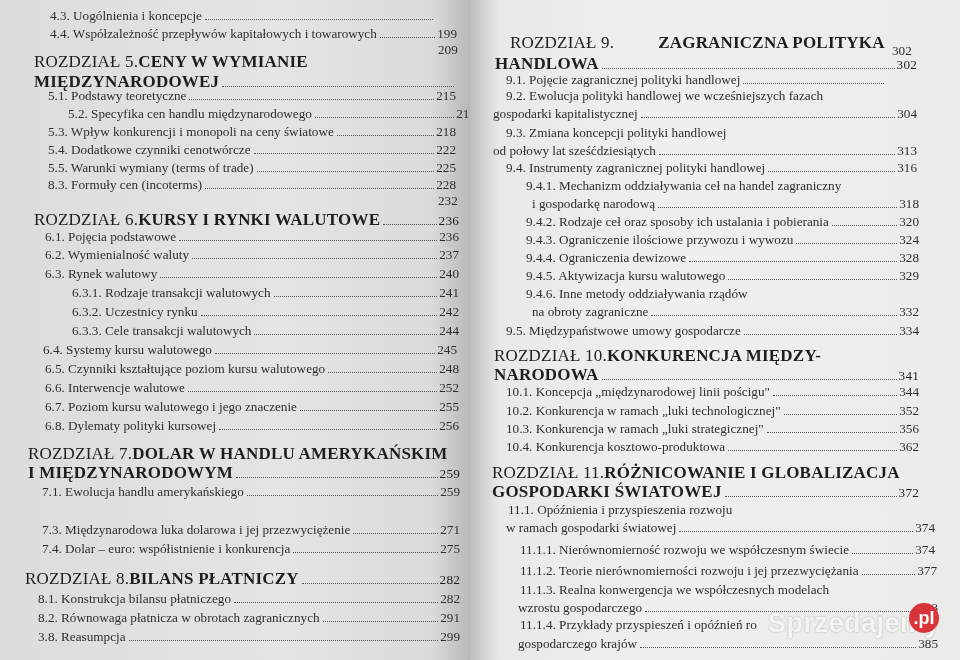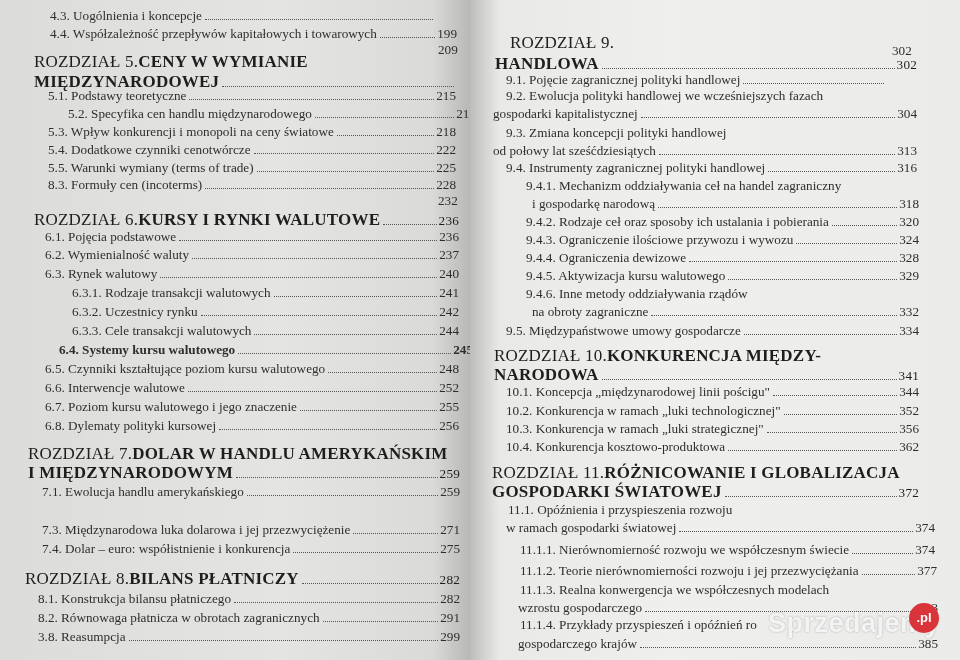--- a/index.html
+++ b/index.html
@@ -36,21 +36,21 @@
   .chapter .title { font-weight: bold; }
   .chapter .pg { font-size: 13.2px; }
   .watermark {
     position: absolute; left: 768px; top: 608px; font-family: "Liberation Sans", sans-serif;
     font-weight: bold; font-size: 27px; color: rgba(255,255,255,0.85);
     text-shadow: 0 0 2px rgba(120,120,120,0.6); letter-spacing: 0.5px;
   }
   .wm-badge {
     position: absolute; left: 909px; top: 603px; width: 30px; height: 30px; border-radius: 50%;
     background: #d8343a; color: #fff; font-family: "Liberation Sans", sans-serif; font-weight: bold;
-    font-size: 13px; line-height: 30px; text-align: center;
+    font-size: 18px; line-height: 30px; text-align: center;
   }
 </style>
 </head>
 <body>
 
 <div class="page page-left">
 
   <div class="toc-line" style="left:50px;top:8px;width:385px;">
     <span class="label">4.3. Uogólnienia i koncepcje</span>
       <span class="dots"></span>
@@ -137,21 +137,21 @@
   <div class="toc-line" style="left:72px;top:304px;width:387px;">
       <span class="label">6.3.2. Uczestnicy rynku</span>
       <span class="dots"></span>
       <span class="pg">242</span>
     </div>
   <div class="toc-line" style="left:72px;top:323px;width:387px;">
       <span class="label">6.3.3. Cele transakcji walutowych</span>
       <span class="dots"></span>
       <span class="pg">244</span>
     </div>
-  <div class="toc-line" style="left:59px;top:342px;width:414px;font-weight:bold;">
+  <div class="toc-line" style="left:43px;top:342px;width:414px;">
       <span class="label">6.4. Systemy kursu walutowego</span>
       <span class="dots"></span>
       <span class="pg">245</span>
     </div>
   <div class="toc-line" style="left:45px;top:361px;width:414px;">
       <span class="label">6.5. Czynniki kształtujące poziom kursu walutowego</span>
       <span class="dots"></span>
       <span class="pg">248</span>
     </div>
   <div class="toc-line" style="left:45px;top:380px;width:414px;">
@@ -215,20 +215,21 @@
       <span class="label">3.8. Reasumpcja</span>
       <span class="dots"></span>
       <span class="pg">299</span>
     </div>
 </div>
 
 <div class="page page-right">
 
   <div class="toc-line chapter nodots" style="left:40px;top:33px;gap:44px;">
     <span class="prefix">ROZDZIAŁ 9. </span>
+      <span class="title">ZAGRANICZNA POLITYKA</span>
   </div>
   <div class="toc-line nodots" style="left:422px;top:43px;">
       <span class="pg">302</span>
     </div>
   <div class="toc-line chapter" style="left:25px;top:54px;width:422px;">
     <span class="title">HANDLOWA</span>
       <span class="dots"></span>
       <span class="pg">302</span>
   </div>
   <div class="toc-line" style="left:36px;top:72px;width:380px;">

